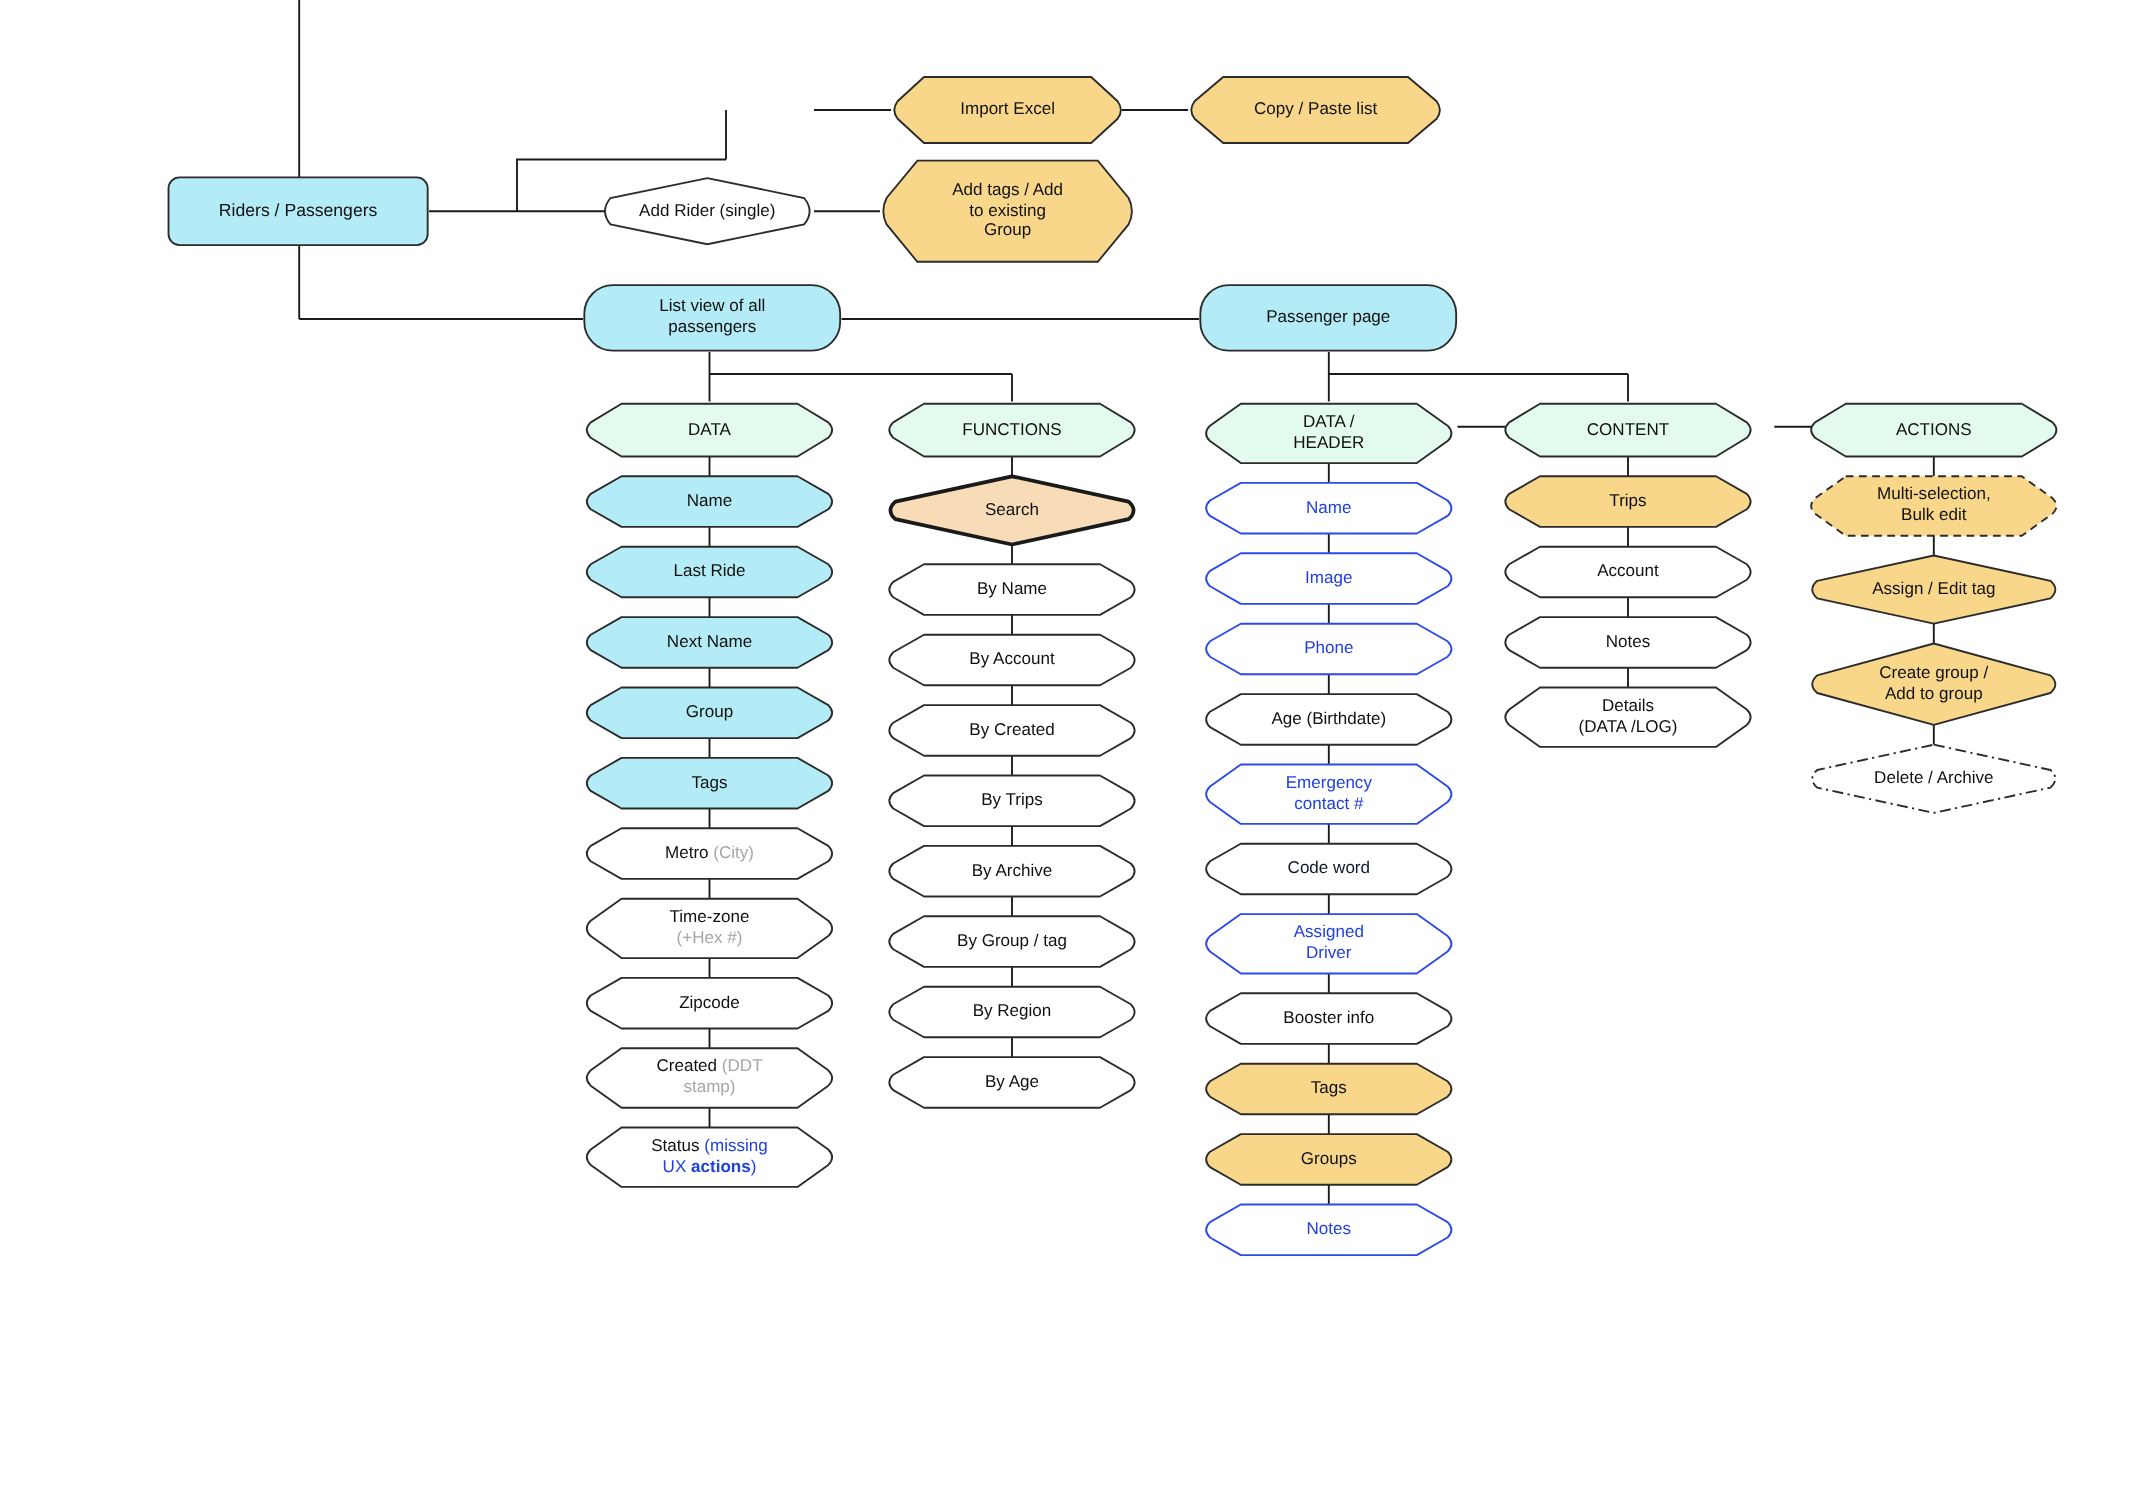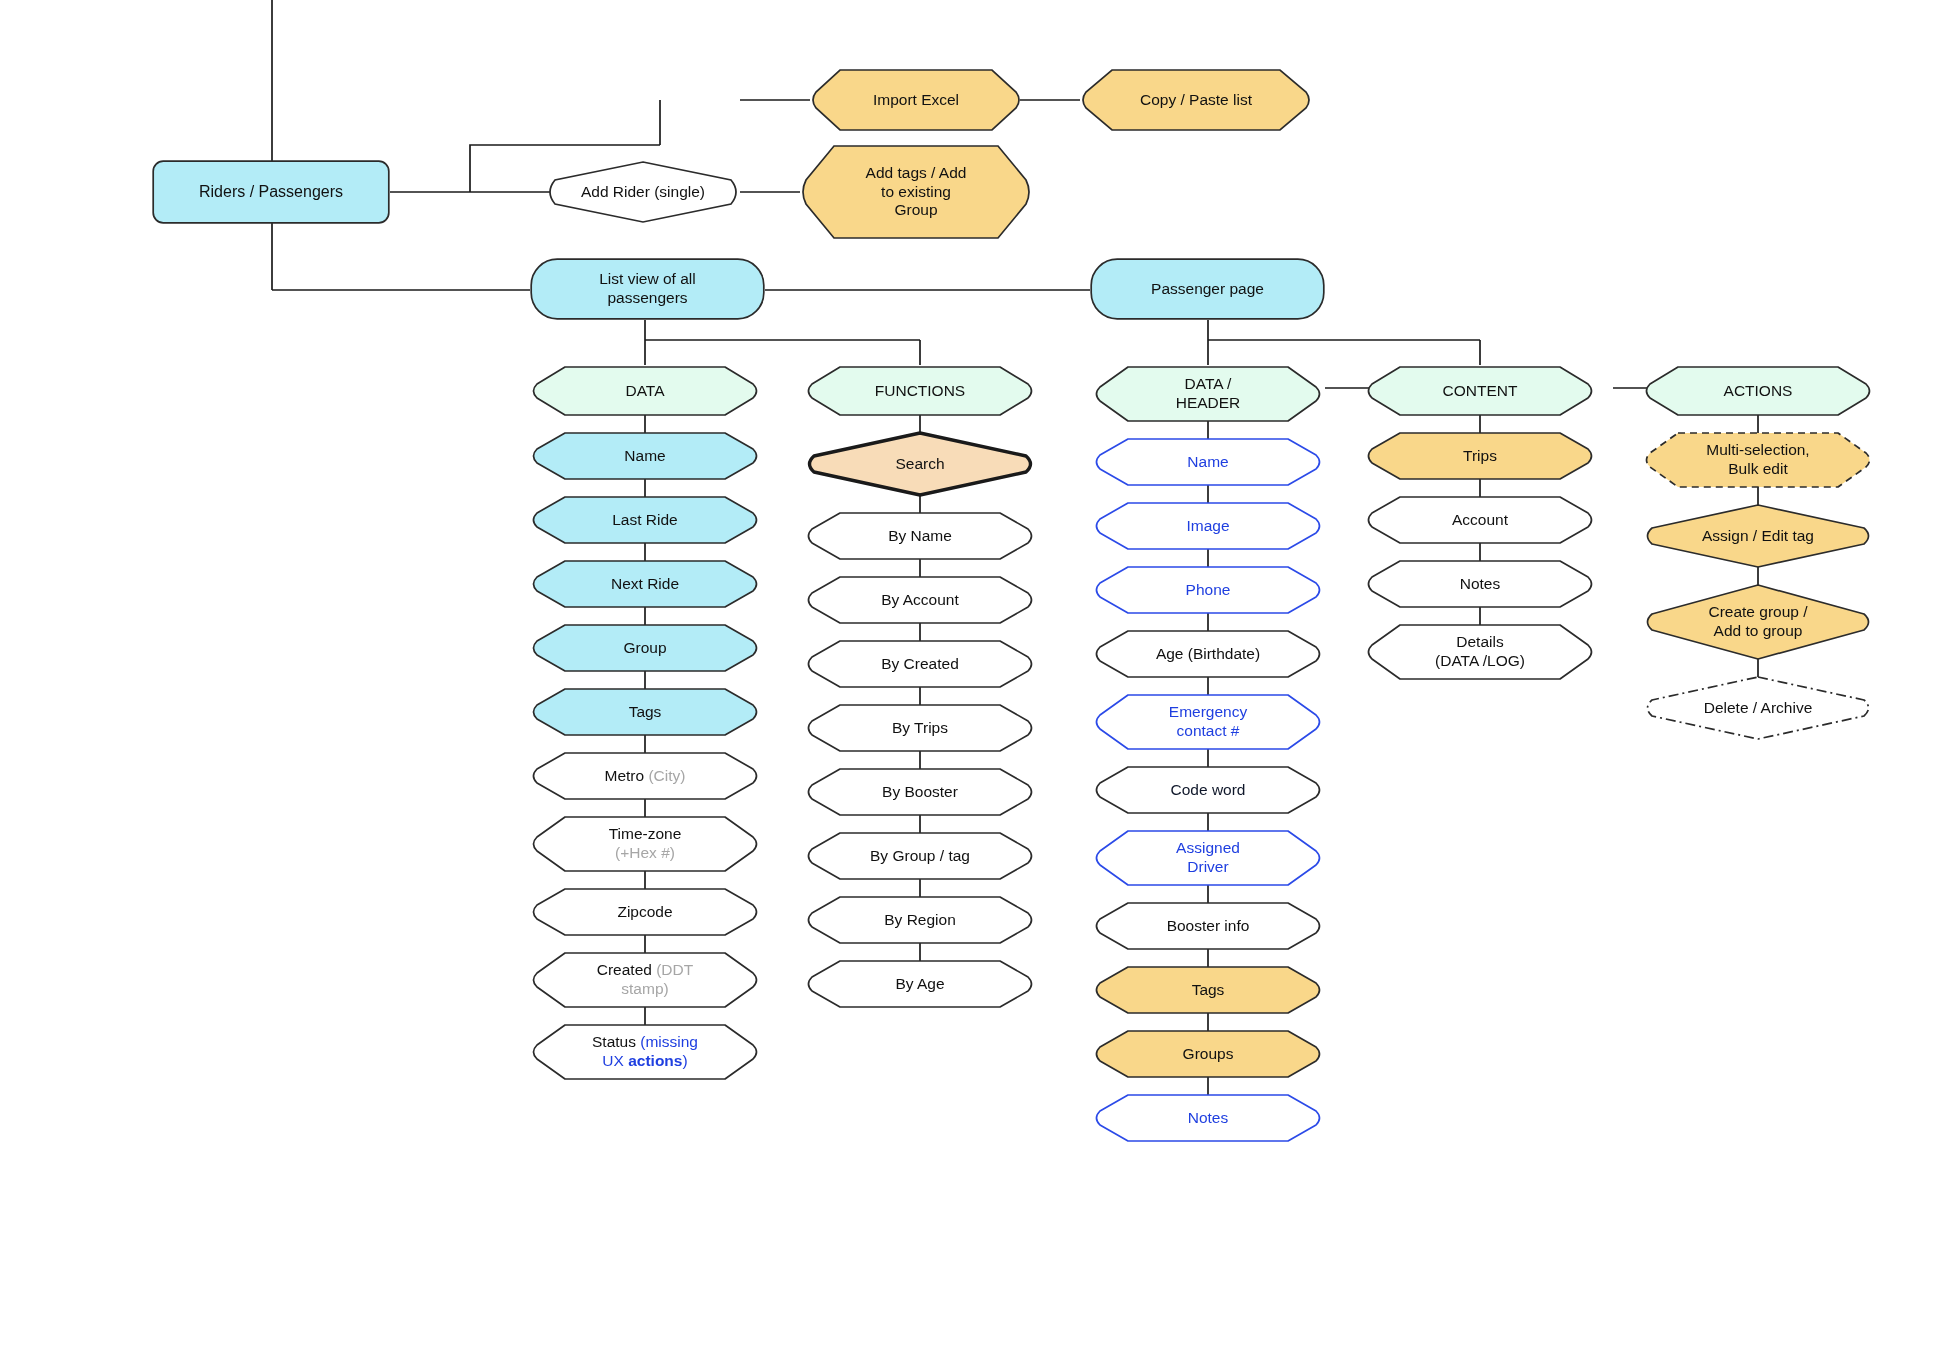--- a/index.html
+++ b/index.html
@@ -195,21 +195,21 @@
       <div class="node" style="left: 529px; top: 495px; width: 232px; height: 50px;">
         <svg class="shape" viewBox="0 0 232 50" preserveAspectRatio="none">
           <path d="M36 2 L196 2 L224 18 Q231 25 224 32 L196 48 L36 48 L8 32 Q1 25 8 18 Z" fill="#b3ecf7" stroke="#2b2b2b" stroke-width="1.7" stroke-linejoin="round"></path>
         </svg>
         <span class="lbl fs15" style="color: rgb(17, 17, 17);">Last Ride</span>
       </div>
       <div class="node" style="left: 529px; top: 559px; width: 232px; height: 50px;">
         <svg class="shape" viewBox="0 0 232 50" preserveAspectRatio="none">
           <path d="M36 2 L196 2 L224 18 Q231 25 224 32 L196 48 L36 48 L8 32 Q1 25 8 18 Z" fill="#b3ecf7" stroke="#2b2b2b" stroke-width="1.7" stroke-linejoin="round"></path>
         </svg>
-        <span class="lbl fs15" style="color: rgb(17, 17, 17);">Next Ride</span>
+        <span class="lbl fs15" style="color: rgb(17, 17, 17);">Next Name</span>
       </div>
       <div class="node" style="left: 529px; top: 623px; width: 232px; height: 50px;">
         <svg class="shape" viewBox="0 0 232 50" preserveAspectRatio="none">
           <path d="M36 2 L196 2 L224 18 Q231 25 224 32 L196 48 L36 48 L8 32 Q1 25 8 18 Z" fill="#b3ecf7" stroke="#2b2b2b" stroke-width="1.7" stroke-linejoin="round"></path>
         </svg>
         <span class="lbl fs15" style="color: rgb(17, 17, 17);">Group</span>
       </div>
       <div class="node" style="left: 529px; top: 687px; width: 232px; height: 50px;">
         <svg class="shape" viewBox="0 0 232 50" preserveAspectRatio="none">
           <path d="M36 2 L196 2 L224 18 Q231 25 224 32 L196 48 L36 48 L8 32 Q1 25 8 18 Z" fill="#b3ecf7" stroke="#2b2b2b" stroke-width="1.7" stroke-linejoin="round"></path>
@@ -282,21 +282,21 @@
       <div class="node" style="left: 804px; top: 703px; width: 232px; height: 50px;">
         <svg class="shape" viewBox="0 0 232 50" preserveAspectRatio="none">
           <path d="M36 2 L196 2 L224 18 Q231 25 224 32 L196 48 L36 48 L8 32 Q1 25 8 18 Z" fill="#ffffff" stroke="#2b2b2b" stroke-width="1.7" stroke-linejoin="round"></path>
         </svg>
         <span class="lbl fs15" style="color: rgb(17, 17, 17);">By Trips</span>
       </div>
       <div class="node" style="left: 804px; top: 767px; width: 232px; height: 50px;">
         <svg class="shape" viewBox="0 0 232 50" preserveAspectRatio="none">
           <path d="M36 2 L196 2 L224 18 Q231 25 224 32 L196 48 L36 48 L8 32 Q1 25 8 18 Z" fill="#ffffff" stroke="#2b2b2b" stroke-width="1.7" stroke-linejoin="round"></path>
         </svg>
-        <span class="lbl fs15" style="color: rgb(17, 17, 17);">By Booster</span>
+        <span class="lbl fs15" style="color: rgb(17, 17, 17);">By Archive</span>
       </div>
       <div class="node" style="left: 804px; top: 831px; width: 232px; height: 50px;">
         <svg class="shape" viewBox="0 0 232 50" preserveAspectRatio="none">
           <path d="M36 2 L196 2 L224 18 Q231 25 224 32 L196 48 L36 48 L8 32 Q1 25 8 18 Z" fill="#ffffff" stroke="#2b2b2b" stroke-width="1.7" stroke-linejoin="round"></path>
         </svg>
         <span class="lbl fs15" style="color: rgb(17, 17, 17);">By Group / tag</span>
       </div>
       <div class="node" style="left: 804px; top: 895px; width: 232px; height: 50px;">
         <svg class="shape" viewBox="0 0 232 50" preserveAspectRatio="none">
           <path d="M36 2 L196 2 L224 18 Q231 25 224 32 L196 48 L36 48 L8 32 Q1 25 8 18 Z" fill="#ffffff" stroke="#2b2b2b" stroke-width="1.7" stroke-linejoin="round"></path>

